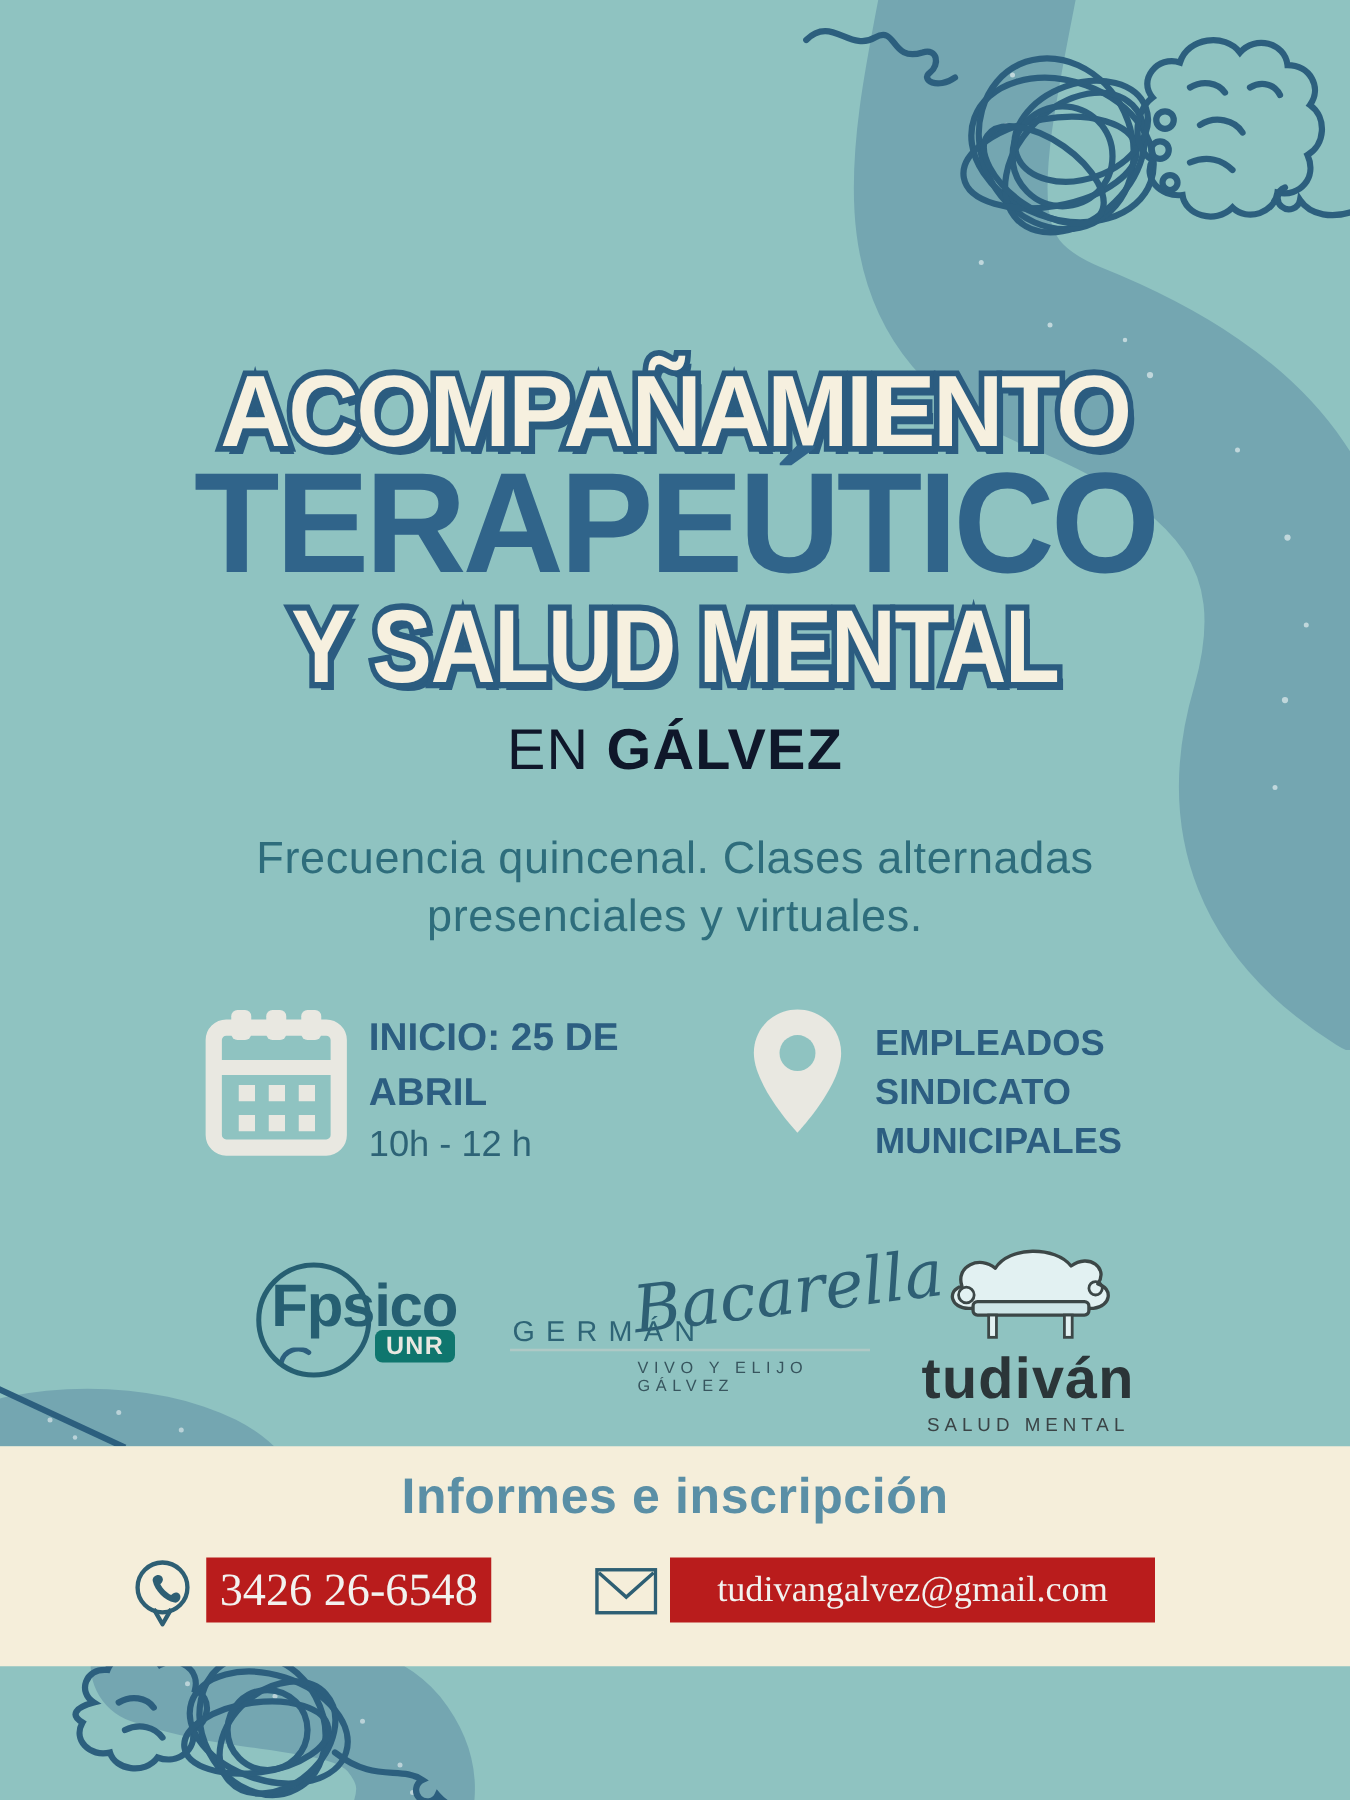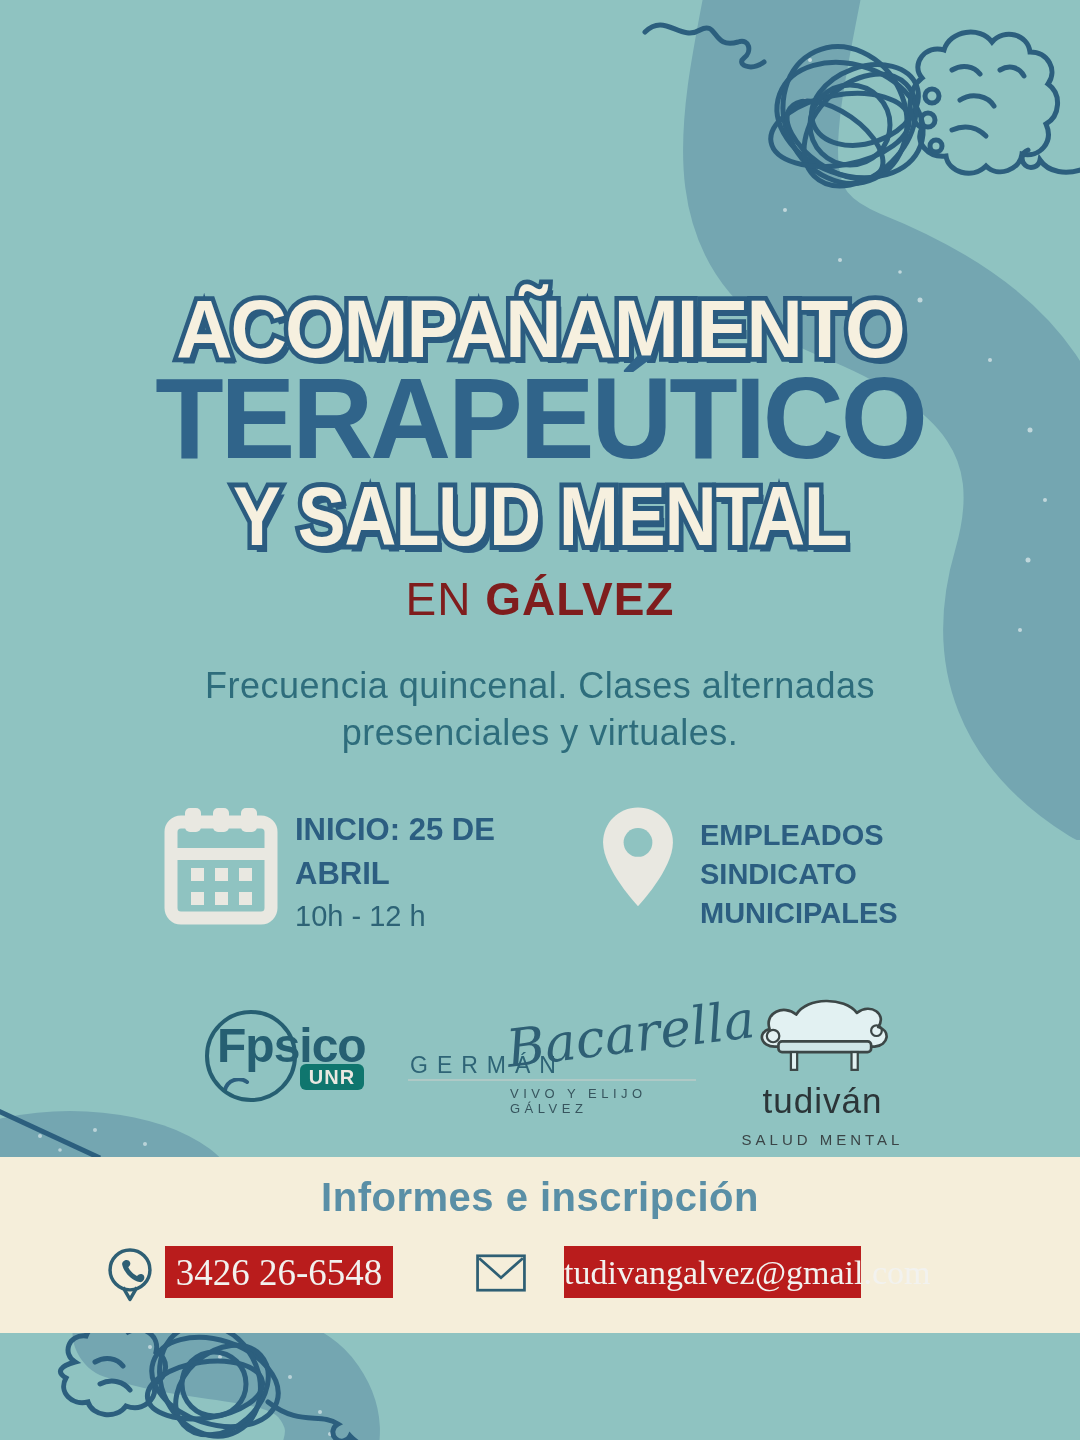--- a/index.html
+++ b/index.html
@@ -15,21 +15,21 @@
   .kicker{top:220px;font-size:45px;font-weight:bold;color:#2C6A8E;letter-spacing:0;}
   .outline-wrap{font-weight:bold;line-height:1;}
   .outline-wrap .stroke{
     position:absolute;left:0;right:0;top:0;color:#2B5C80;
     -webkit-text-stroke:9px #2B5C80;text-shadow:5px 6px 0 #2B5C80, -2px 2px 0 #2B5C80;
   }
   .outline-wrap .fill{position:relative;color:#F6F0DF;}
   .title1{top:288px;font-size:78px;letter-spacing:-2px;transform:scaleY(1.04);transform-origin:center top;}
   .title2{top:362px;font-size:112px;font-weight:bold;color:#30648A;letter-spacing:-3px;line-height:1;transform:scaleY(1.02);transform-origin:center top;}
   .title3{top:476px;font-size:74px;letter-spacing:-1px;transform:scale(0.97,1.12);transform-origin:center top;}
-  .subtitle{top:572px;font-size:46px;color:#7f1d1d;letter-spacing:1px;}
+  .subtitle{top:572px;font-size:46px;color:#0f172a;letter-spacing:1px;}
   .subtitle .light{font-weight:400;}
   .subtitle .bold{font-weight:bold;}
   .desc{top:662px;font-size:36px;line-height:47px;color:#2E6D7C;letter-spacing:0.5px;}
 
   
   .info-text{color:#2C5E81;}
   .sched{left:295px;top:808px;width:270px;}
   .sched .b{font-size:31px;font-weight:bold;line-height:44px;display:block;}
   .sched .t{font-size:29px;font-weight:400;line-height:40px;display:block;color:#2D6376;}
   .venue{left:700px;top:816px;width:280px;}
@@ -41,30 +41,30 @@
   .fpsico .ring{position:absolute;left:10px;top:8px;width:84px;height:84px;border:4.5px solid #265F72;border-radius:50%;}
   .fpsico .badge{position:absolute;left:105px;top:62px;width:64px;height:26px;background:#0f766e;color:#E9E8E1;
     font-size:20px;font-weight:bold;text-align:center;line-height:27px;border-radius:6px;letter-spacing:1px;}
   .bacarella{left:408px;top:1012px;width:300px;height:110px;color:#2E6476;}
   .bacarella .first{position:absolute;left:2px;top:40px;font-size:23px;letter-spacing:9px;font-weight:500;}
   .bacarella .rule{position:absolute;left:0;top:67px;width:288px;height:2px;background:#AFC9C6;}
   .bacarella .sig{position:absolute;left:98px;top:-8px;font-family:"DejaVu Serif",serif;font-style:italic;
     font-size:52px;color:#2E5F74;transform:rotate(-7deg);}
   .bacarella .tag{position:absolute;left:102px;top:74px;font-size:13px;letter-spacing:4.5px;color:#37555E;}
   .tudivan{left:730px;top:995px;width:185px;text-align:center;color:#2B3538;}
-  .tudivan .name{font-size:35px;font-weight:400;letter-spacing:1px;line-height:48px;margin-top:-4px;}
+  .tudivan .name{font-size:46px;font-weight:700;letter-spacing:1px;line-height:48px;margin-top:-4px;}
   .tudivan .sub{font-size:15px;letter-spacing:4px;color:#3A4446;margin-top:6px;}
 
   
   .band{left:0;top:1157px;width:1080px;height:176px;background:#F5EEDA;}
   .band-heading{top:18px;font-size:40px;font-weight:bold;color:#5A8FA6;letter-spacing:0.5px;}
   .contact-box{position:absolute;background:#b91c1c;color:#F2F2EF;font-family:"Liberation Serif",serif;
     text-align:center;height:52px;top:89px;}
   .phone-box{left:165px;width:228px;font-size:37px;line-height:53px;}
-  .email-box{left:564px;width:297px;font-size:34px;line-height:53px;}
+  .email-box{left:536px;width:388px;font-size:29px;line-height:53px;}
 </style>
 </head>
 <body>
 
 <div class="poster">
 
   <svg class="abs" style="left:600px;top:0;" width="480" height="840" viewBox="0 0 480 840">
     <path d="M195,-70 C160,120 120,230 250,285 C400,345 470,430 430,570 C405,655 430,720 510,770" fill="none" stroke="#74A6B1" stroke-width="155" stroke-linecap="round"></path>
     <g fill="#FFFFFF" opacity="0.55">
       <circle cx="210" cy="60" r="2"></circle>

